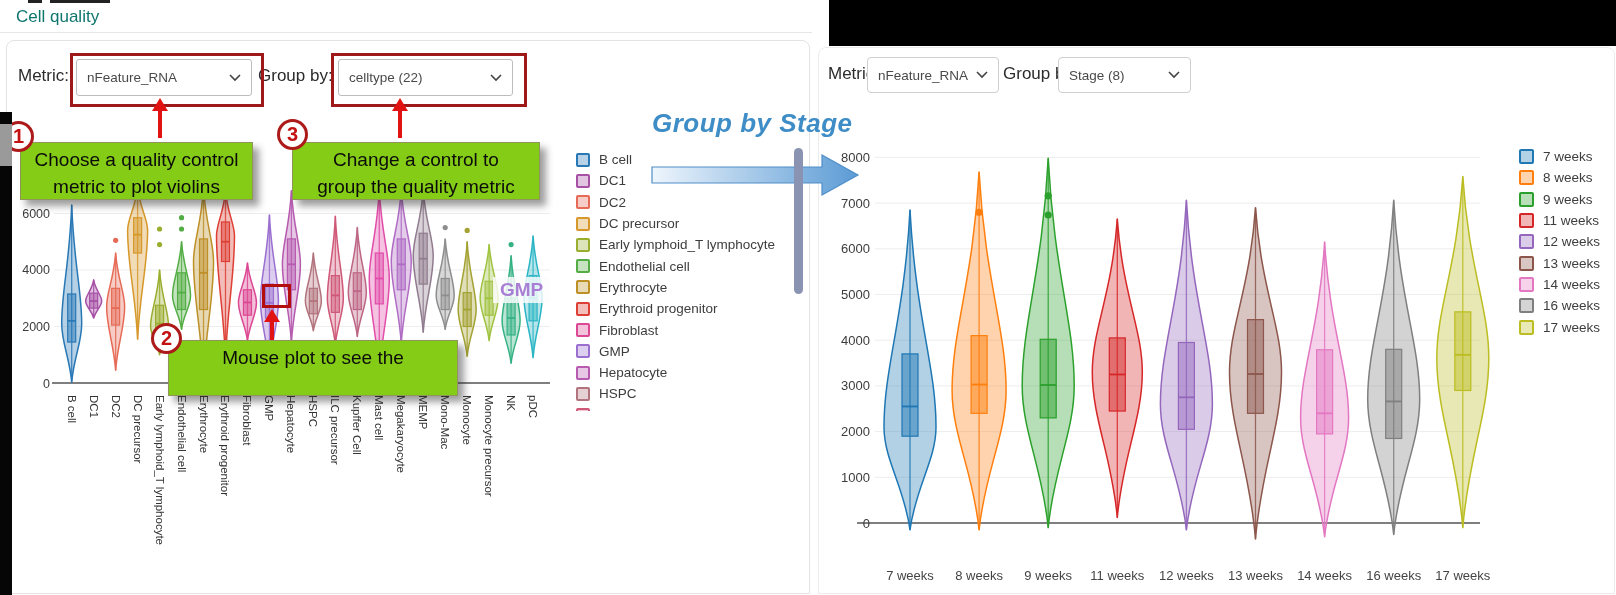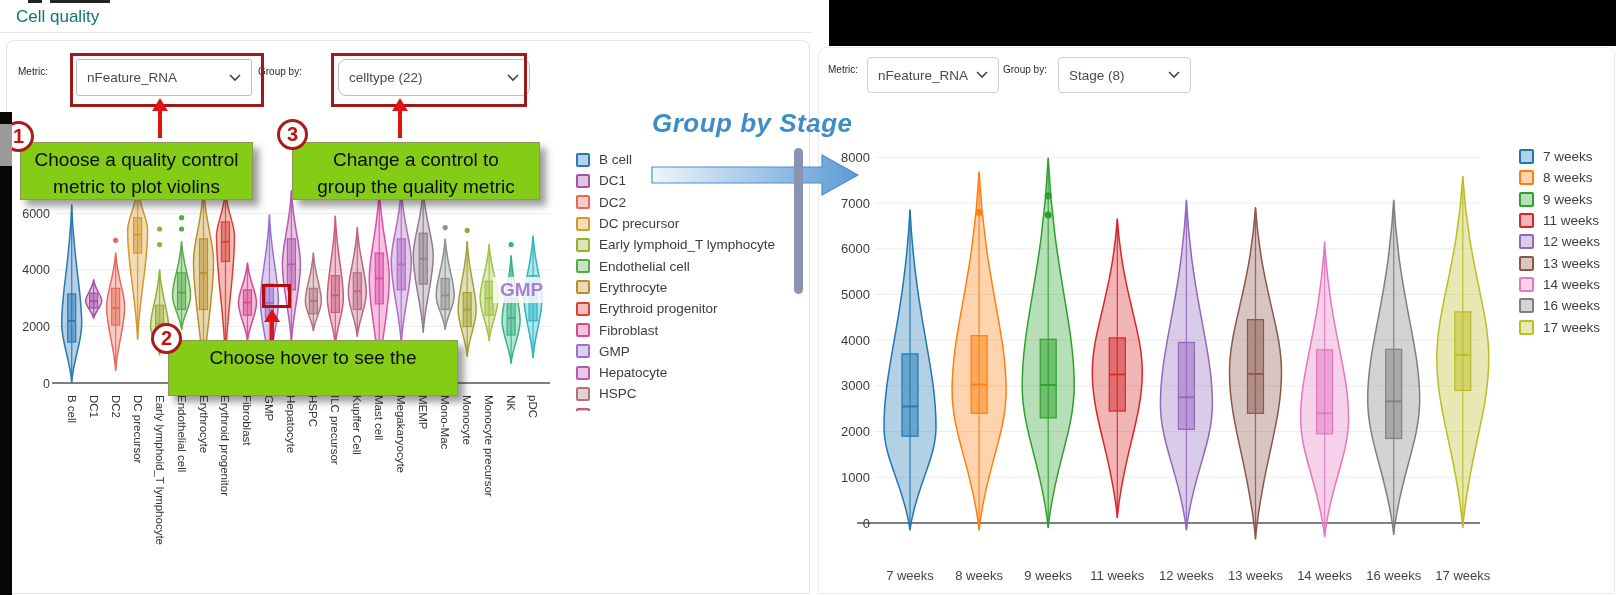--- a/index.html
+++ b/index.html
@@ -1,20 +1,20 @@
 <!DOCTYPE html>
 <html><head>
 <meta charset="utf-8">
 <style>
   html,body{margin:0;padding:0;background:#fff;}
   .stage{position:relative;width:1616px;height:595px;overflow:hidden;
          font-family:"Liberation Sans",sans-serif;background:#fff;}
   .abs{position:absolute;}
   .panel-border{border:1px solid #e3e3e3;border-radius:8px 8px 0 0;}
-  .lbl{font-size:10px;color:#2b2b2b;z-index:2;}
+  .lbl{font-size:17px;color:#2b2b2b;z-index:2;}
   .sel{position:absolute;background:#fff;border:1px solid #bdbdbd;border-radius:3px;
        display:flex;align-items:center;justify-content:space-between;
        padding:0 10px;font-size:13.5px;color:#4a4a4a;z-index:2;box-sizing:border-box;}
   .sel-r{border-color:#cfcfcf;border-radius:4px;}
   .hl{position:absolute;border:3px solid #9e1a1a;z-index:3;}
   .note{position:absolute;background:#84cc16;border:1px solid #8f955b;
         box-shadow:6px 6px 7px rgba(40,40,40,.45);font-size:19px;color:#0c0c0c;
         text-align:center;line-height:1.42;z-index:7;padding:4px 6px;box-sizing:border-box;}
   .stepnum{position:absolute;width:31px;height:31px;border-radius:50%;background:#fff;
            border:3px solid #ad1a1a;color:#c41212;font-size:20px;font-weight:bold;
@@ -49,21 +49,21 @@
   <div class="abs lbl" style="left:18px;top:66px;">Metric:</div>
   <div class="sel" style="left:76px;top:59px;width:176px;height:37px;">
     <span>nFeature_RNA</span>
     <svg width="12" height="8" style="position:static;">
         <path d="M1 1 L6 6 L11 1" stroke="#444" stroke-width="1.6" fill="none"></path>
       </svg>
   </div>
   <div class="hl" style="left:70px;top:53px;width:188px;height:48px;"></div>
 
   <div class="abs lbl" style="left:258px;top:66px;">Group by:</div>
-  <div class="sel" style="left:338px;top:59px;width:192px;height:37px;border-radius:8px;">
+  <div class="sel" style="left:338px;top:59px;width:175px;height:37px;">
     <span>celltype (22)</span>
     <svg width="12" height="8" style="position:static;">
         <path d="M1 1 L6 6 L11 1" stroke="#444" stroke-width="1.6" fill="none"></path>
       </svg>
   </div>
   <div class="hl" style="left:331px;top:53px;width:190px;height:48px;"></div>
 
   <div>
     <div class="rhead" style="left:152px;top:98px;"></div>
       <div class="rstem" style="left:158px;top:110px;height:28px;"></div>
@@ -269,21 +269,21 @@
     <div>Choose a quality control</div>
       <div>metric to plot violins</div>
   </div>
   <div class="stepnum" style="left:277px;top:119px;">3</div>
   <div class="note" style="left:292px;top:142px;width:248px;height:58px;">
     <div>Change a control to</div>
       <div>group the quality metric</div>
   </div>
   <div class="stepnum" style="left:151px;top:323px;">2</div>
   <div class="note" style="left:168px;top:340px;width:290px;height:56px;">
-    <div>Choose hover to see the</div>
+    <div>Mouse plot to see the</div>
   </div>
 
   <div class="abs" style="left:0;top:112px;width:12px;height:483px;background:#060606;z-index:9;"></div>
   <div class="abs" style="left:0;top:124px;width:12px;height:42px;background:#9a9a9a;z-index:10;"></div>
 
   <div class="gbs" style="left:652px;top:108px;">Group by Stage</div>
   <svg style="left:650px;top:140px;z-index:4;" width="220" height="70">
     <defs>
         <linearGradient id="ag" x1="0" y1="0" x2="1" y2="0">
       <stop offset="0" stop-color="#eef5fc"></stop>

